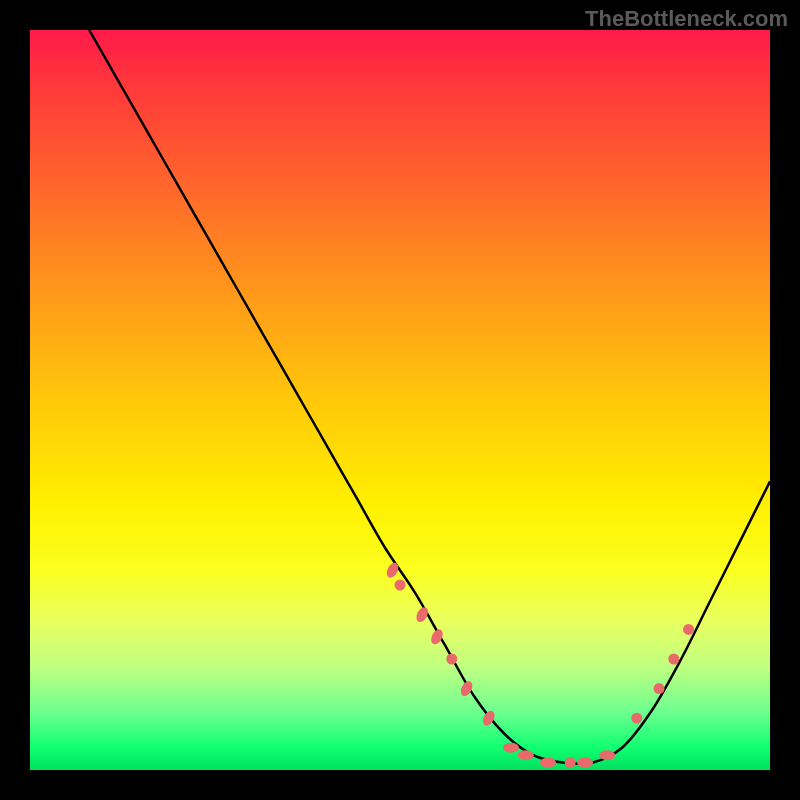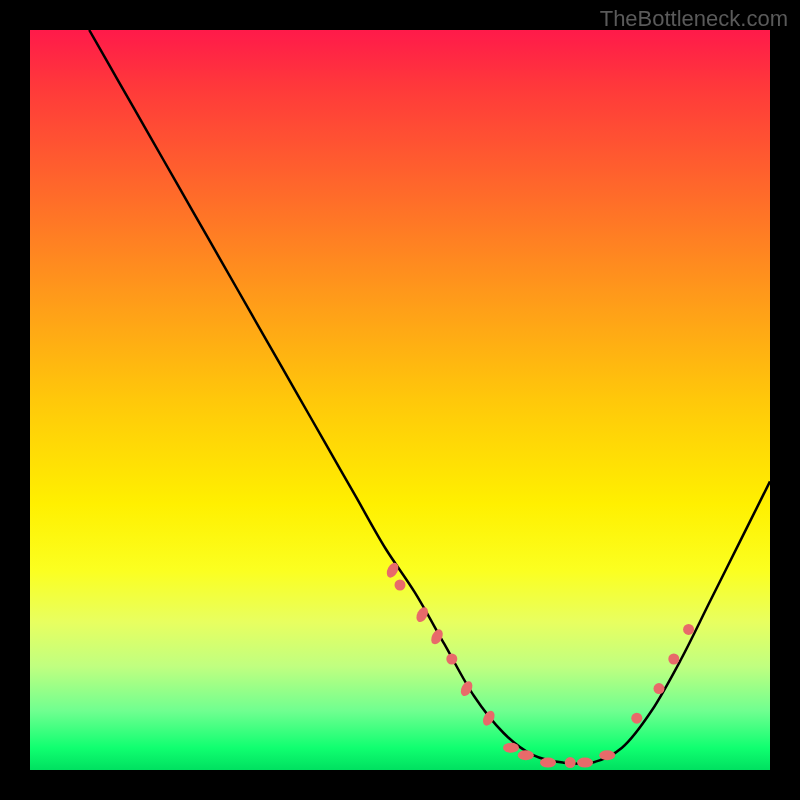--- a/index.html
+++ b/index.html
@@ -9,21 +9,21 @@
     height: 800px;
     background: #000;
     position: relative;
   }
   .watermark {
     position: absolute;
     top: 6px;
     right: 12px;
     font-family: Arial, sans-serif;
     font-size: 22px;
-    font-weight: normal;
+    font-weight: bold;
     color: #5a5a5a;
     z-index: 10;
     margin-left: 6px;
   }
   .plot-area {
     position: absolute;
     left: 30px;
     top: 30px;
     width: 740px;
     height: 740px;

